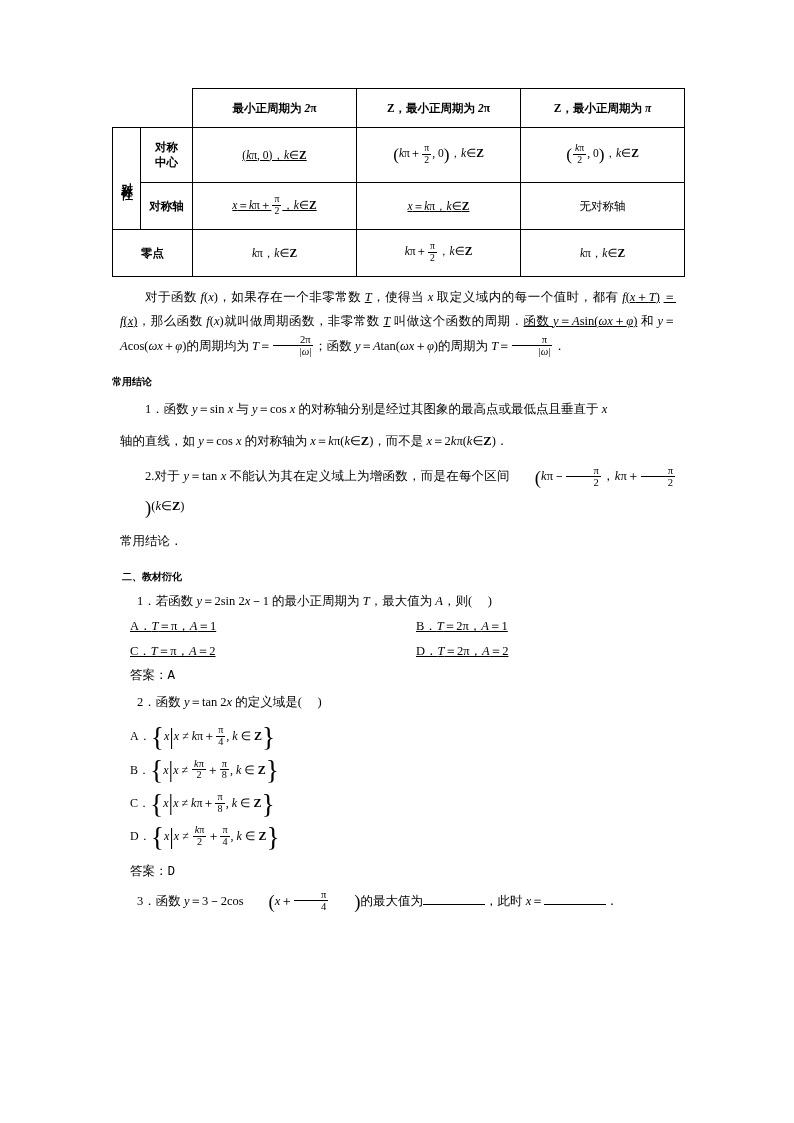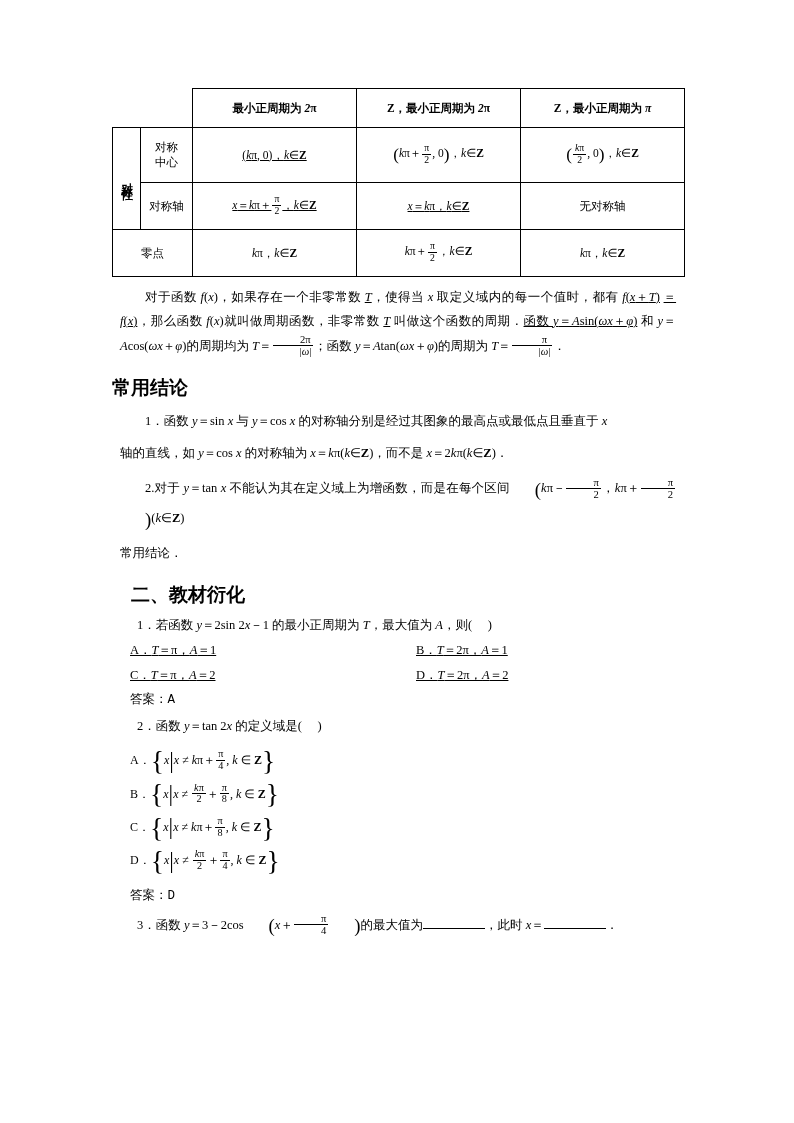--- a/index.html
+++ b/index.html
@@ -35,21 +35,21 @@
   .colv{width:28px;}
   .colk{width:52px;}
   .vert{
     writing-mode:vertical-rl;
     text-orientation:upright;
     letter-spacing:3px;
     font-weight:bold;
     font-size:11.5px;
     line-height:1;
   }
-  .rowlabel{font-weight:normal;font-size:11.5px;}
+  .rowlabel{font-weight:bold;font-size:11.5px;}
   .cellbig{height:44px;}
   .cellmed{height:36px;}
   .ul{ text-decoration:underline; }
   
   .it{font-style:italic;}
   .bz{font-weight:bold;font-family:"Liberation Serif",serif;}
   .frac{
     display:inline-block;
     vertical-align:middle;
     text-align:center;
@@ -81,21 +81,21 @@
     font-size:12.5px;
     line-height:1.95;
     margin:8px;
     text-align:justify;
     font-family:"Liberation Serif",serif;
   }
   p.indent{text-indent:2em;}
   .heading{
     font-family:"Liberation Sans", sans-serif;
     font-weight:bold;
-    font-size:19px;
+    font-size:10px;
     margin:16px 0 4px 0;
   }
   .numitem{
     font-size:12.5px;
     line-height:2.1;
     margin:0;
     font-family:"Liberation Serif",serif;
   }
   .opts{
     display:flex;

